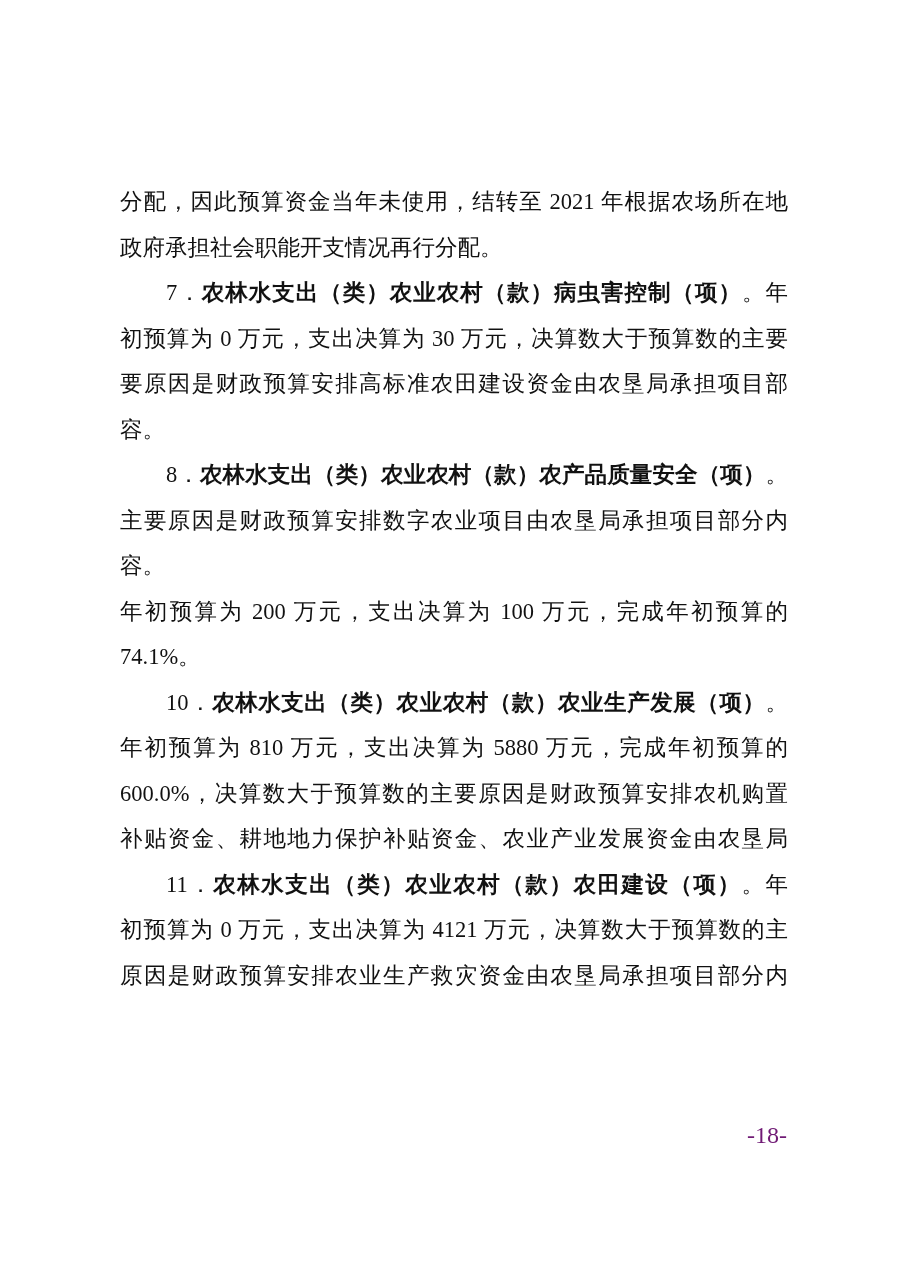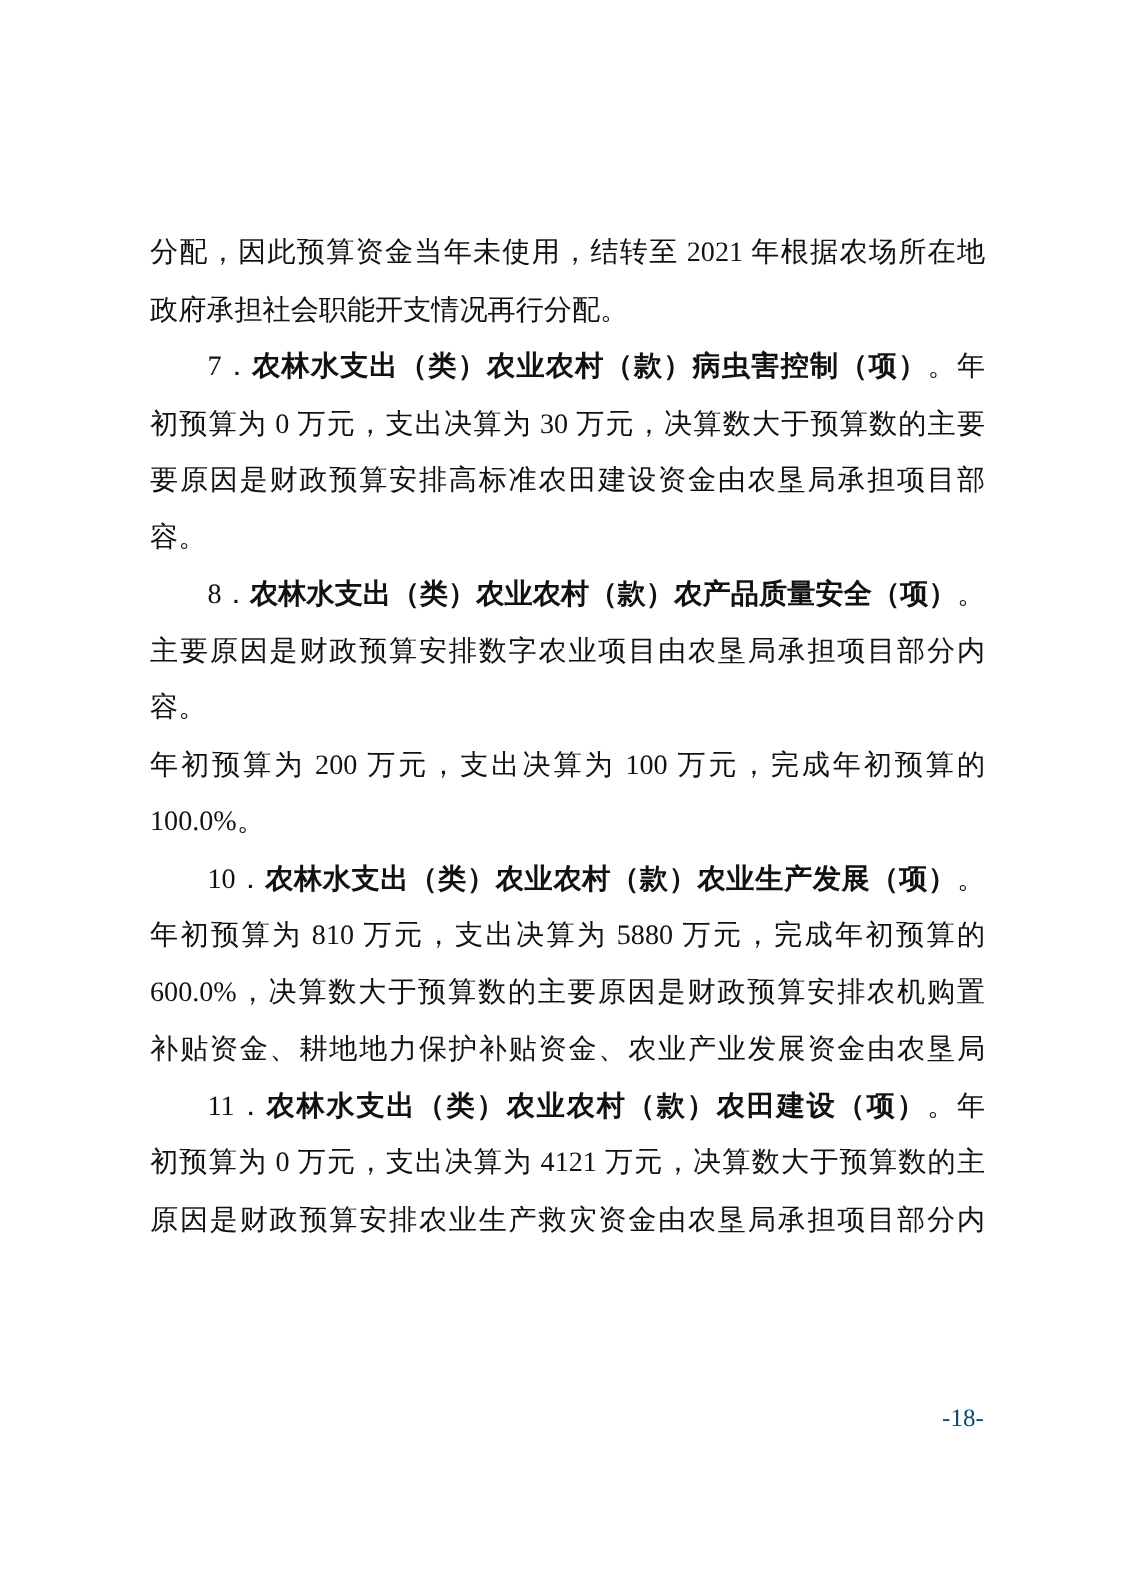--- a/index.html
+++ b/index.html
@@ -39,41 +39,41 @@
     text-indent: 46px;
   }
   .seg-b {
     font-weight: 700;
     font-family: "Liberation Sans", "DejaVu Sans", sans-serif;
   }
   .pagenum {
     position: absolute;
     top: 1120px;
     right: 113px;
-    font-size: 20px;
+    font-size: 24px;
     line-height: 30px;
-    color: #0c4a6e;
+    color: #701a75;
   }
 </style>
 </head>
 <body>
 
 <div class="page">
   <div class="textblock" id="textblock">
       <div class="line"><span class="seg-r">分配，因此预算资金当年未使用，结转至 2021 年根据农场所在地</span></div>
       <div class="line last"><span class="seg-r">政府承担社会职能开支情况再行分配。</span></div>
       <div class="line indent"><span class="seg-r">7．</span><span class="seg-b">农林水支出（类）农业农村（款）病虫害控制（项）</span><span class="seg-r">。年</span></div>
       <div class="line"><span class="seg-r">初预算为 0 万元，支出决算为 30 万元，决算数大于预算数的主要</span></div>
       <div class="line"><span class="seg-r">要原因是财政预算安排高标准农田建设资金由农垦局承担项目部</span></div>
       <div class="line last"><span class="seg-r">容。</span></div>
       <div class="line indent"><span class="seg-r">8．</span><span class="seg-b">农林水支出（类）农业农村（款）农产品质量安全（项）</span><span class="seg-r">。</span></div>
       <div class="line"><span class="seg-r">主要原因是财政预算安排数字农业项目由农垦局承担项目部分内</span></div>
       <div class="line last"><span class="seg-r">容。</span></div>
       <div class="line"><span class="seg-r">年初预算为 200 万元，支出决算为 100 万元，完成年初预算的</span></div>
-      <div class="line last"><span class="seg-r">100.0%。</span></div>
+      <div class="line last"><span class="seg-r">74.1%。</span></div>
       <div class="line indent"><span class="seg-r">10．</span><span class="seg-b">农林水支出（类）农业农村（款）农业生产发展（项）</span><span class="seg-r">。</span></div>
       <div class="line"><span class="seg-r">年初预算为 810 万元，支出决算为 5880 万元，完成年初预算的</span></div>
       <div class="line"><span class="seg-r">600.0%，决算数大于预算数的主要原因是财政预算安排农机购置</span></div>
       <div class="line"><span class="seg-r">补贴资金、耕地地力保护补贴资金、农业产业发展资金由农垦局</span></div>
       <div class="line indent"><span class="seg-r">11．</span><span class="seg-b">农林水支出（类）农业农村（款）农田建设（项）</span><span class="seg-r">。年</span></div>
       <div class="line"><span class="seg-r">初预算为 0 万元，支出决算为 4121 万元，决算数大于预算数的主</span></div>
       <div class="line"><span class="seg-r">原因是财政预算安排农业生产救灾资金由农垦局承担项目部分内</span></div>
     </div>
   <div class="pagenum">-18-</div>
 </div>

